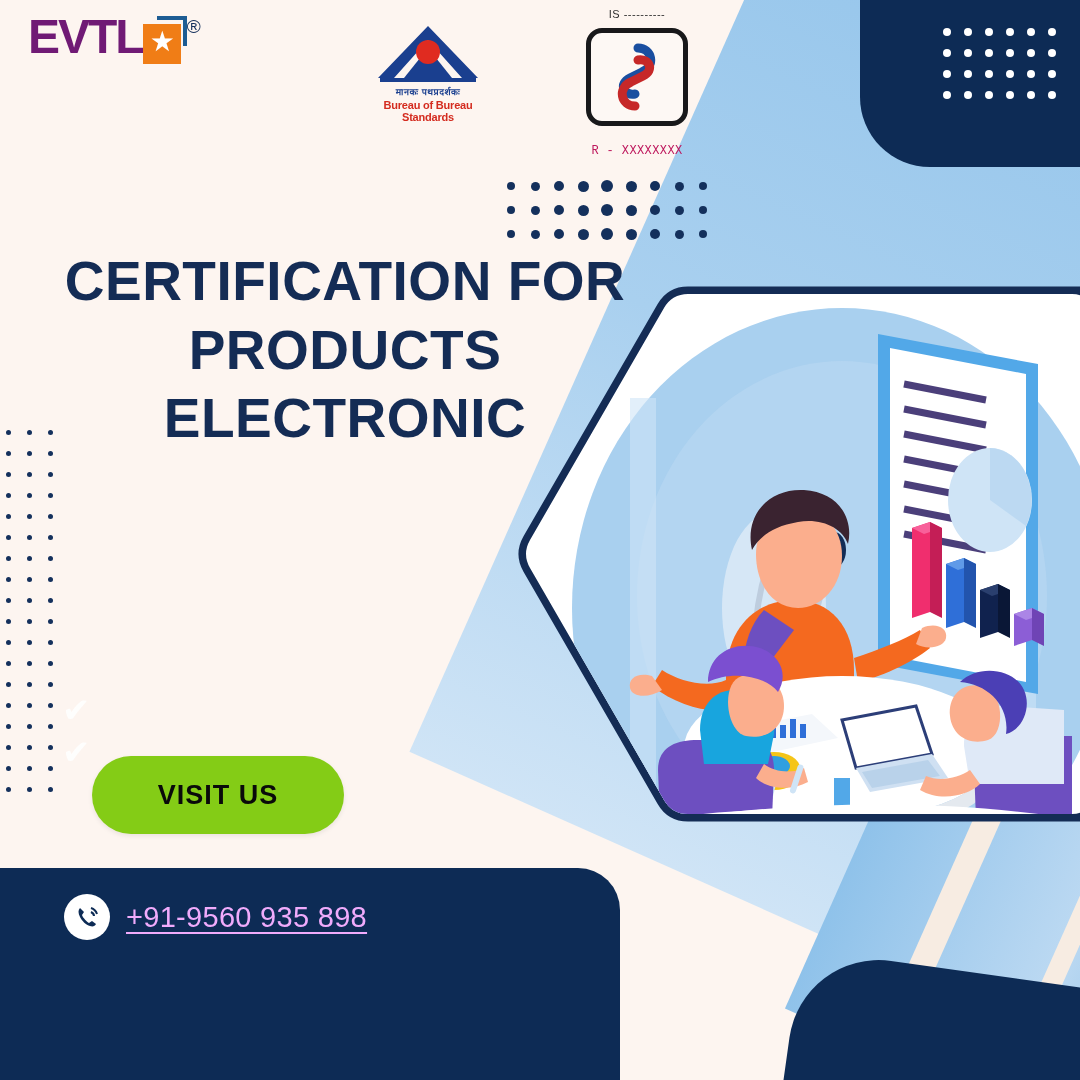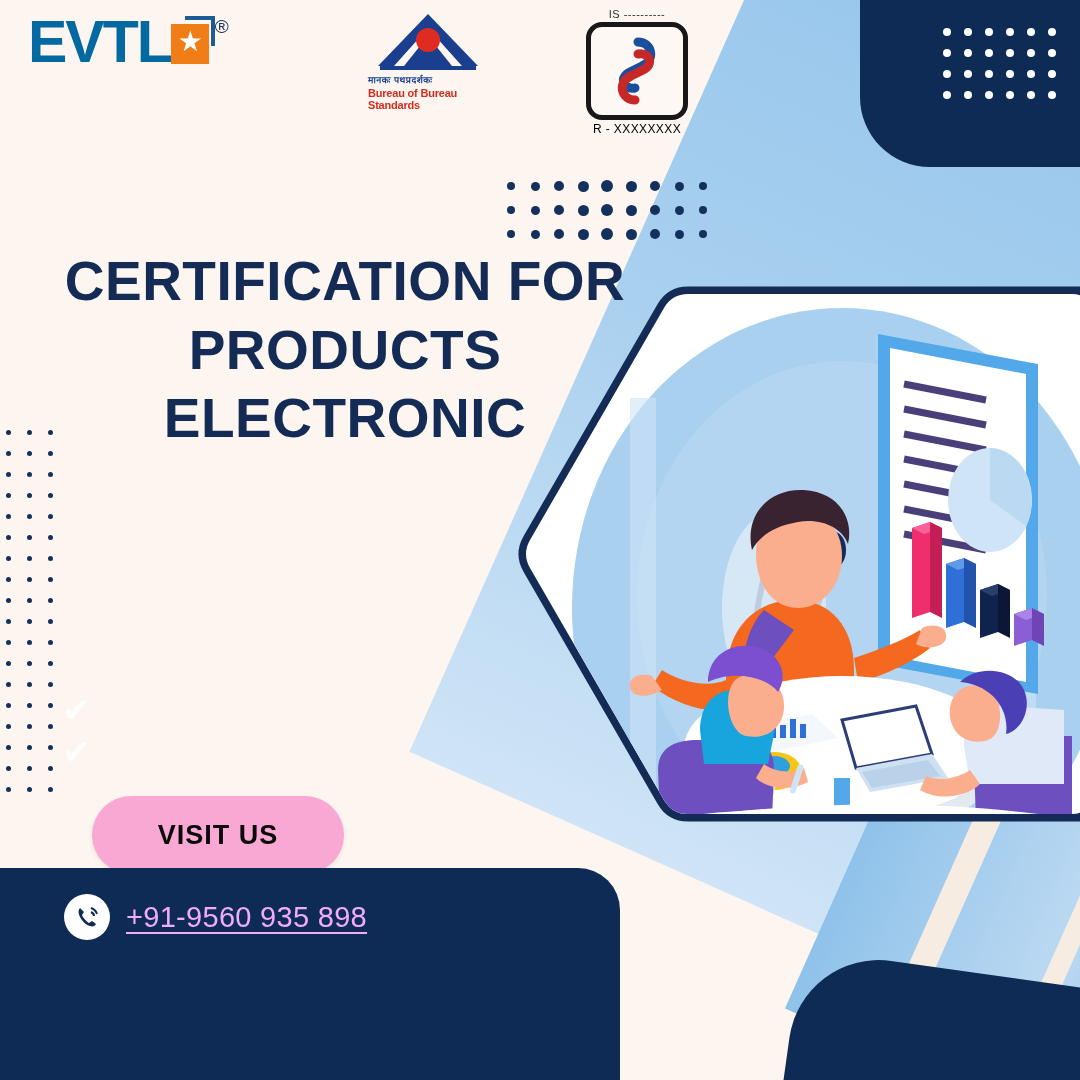--- a/index.html
+++ b/index.html
@@ -58,66 +58,66 @@
   .check{position:absolute;color:#ffffff;font-size:34px;line-height:1;opacity:.9;}
   .check1{left:62px;top:693px;}
   .check2{left:62px;top:735px;}
 
   
   .header{position:absolute;top:0;left:0;width:1080px;height:150px;z-index:6;}
 
   .evtl{position:absolute;left:28px;top:14px;}
   .evtl-row{display:flex;align-items:flex-start;}
   .evtl-word{
-    font-size:59px;font-weight:bold;color:#0369a1;letter-spacing:-2px;
+    font-size:48px;font-weight:bold;color:#701a75;letter-spacing:-2px;
     line-height:.95;font-family:"Liberation Sans", sans-serif;
   }
   .evtl-mark{position:relative;width:48px;height:48px;margin-left:-6px;margin-top:4px;}
   .evtl-sq{position:absolute;left:6px;top:6px;width:38px;height:40px;background:#f07d16;}
   .evtl-star{position:absolute;left:13px;top:10px;font-size:28px;color:#fff;line-height:1;}
   .evtl-bracket{
     position:absolute;right:-2px;top:-2px;width:26px;height:26px;
     border-top:4px solid #1d5c93;border-right:4px solid #1d5c93;
   }
   .evtl-reg{font-size:19px;color:#14305c;margin-left:2px;margin-top:2px;}
   .evtl-india{
     text-align:right;font-size:25px;font-weight:bold;color:#8d8f92;
     letter-spacing:7px;margin-top:-6px;padding-right:8px;
   }
 
-  .bis{position:absolute;left:368px;top:10px;width:120px;text-align:left;}
+  .bis{position:absolute;left:368px;top:22px;width:120px;text-align:center;}
   .bis-tri{position:relative;width:108px;height:62px;margin:0 auto;}
   .bis-tri svg{display:block;}
   .bis-hi{font-size:9px;color:#1a3f8f;font-weight:bold;margin-top:1px;letter-spacing:.5px;}
   .bis-en{font-size:11px;color:#d42b1f;font-weight:bold;margin-top:1px;letter-spacing:-.2px;}
 
   .smark{position:absolute;left:578px;top:8px;width:118px;text-align:center;}
-  .smark-is{font-size:11px;color:#2f2f2f;letter-spacing:.5px;margin-bottom:2px;}
+  .smark-is{font-size:11px;color:#2f2f2f;letter-spacing:.5px;margin-bottom:8px;}
   .smark-box{
     width:92px;height:88px;margin:0 auto;border:5px solid #18181a;border-radius:16px;
     background:#fdf8f4;position:relative;
   }
   .smark-box svg{position:absolute;left:50%;top:50%;transform:translate(-50%,-50%);}
-  .smark-r{font-size:12px;color:#000000;margin-top:2px;letter-spacing:.4px;}
+  .smark-r{font-size:12px;color:#be185d;margin-top:18px;letter-spacing:.4px;font-family:Liberation Mono, monospace;}
 
   
   .headline{
     position:absolute;left:0;top:210px;width:690px;z-index:5;
     text-align:center;color:#142c55;font-weight:bold;
     font-size:55px;line-height:1.25;letter-spacing:.5px;
   }
   .headline .ln{display:block;}
 
   
   .cta{
     position:absolute;left:92px;top:756px;z-index:7;
-    width:252px;height:78px;border-radius:40px;background:#f9a8d4;
+    width:252px;height:78px;border-radius:40px;background:#84cc16;
     display:flex;align-items:center;justify-content:center;
     color:#0a0a0a;font-size:27px;font-weight:bold;letter-spacing:1px;
-    box-shadow:0 2px 5px rgba(0,0,0,.08);cursor:pointer;margin-top:40px;
+    box-shadow:0 2px 5px rgba(0,0,0,.08);cursor:pointer;
   }
 
   
   .hexwrap{position:absolute;left:512px;top:278px;width:578px;height:682px;z-index:4;}
   .hexwrap svg{display:block;}
 
   
   .footer{
     position:absolute;left:-20px;bottom:0;width:640px;height:212px;
     background:#0d2b55;border-top-right-radius:42px;z-index:8;

